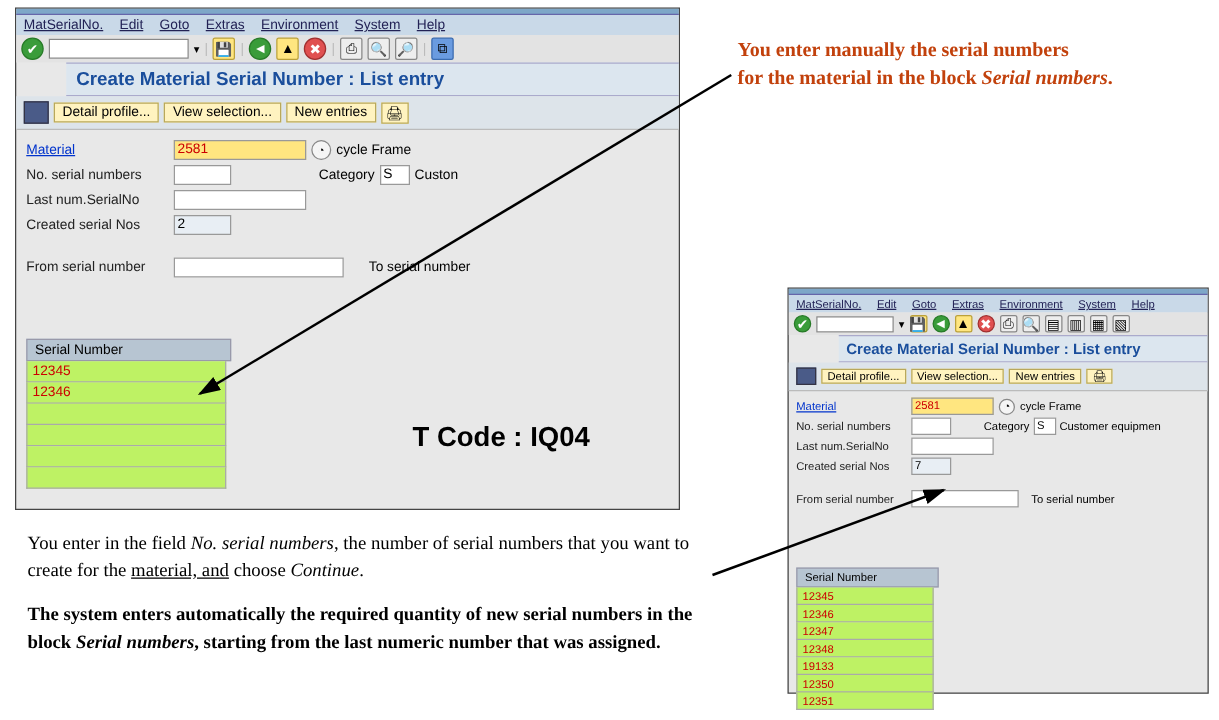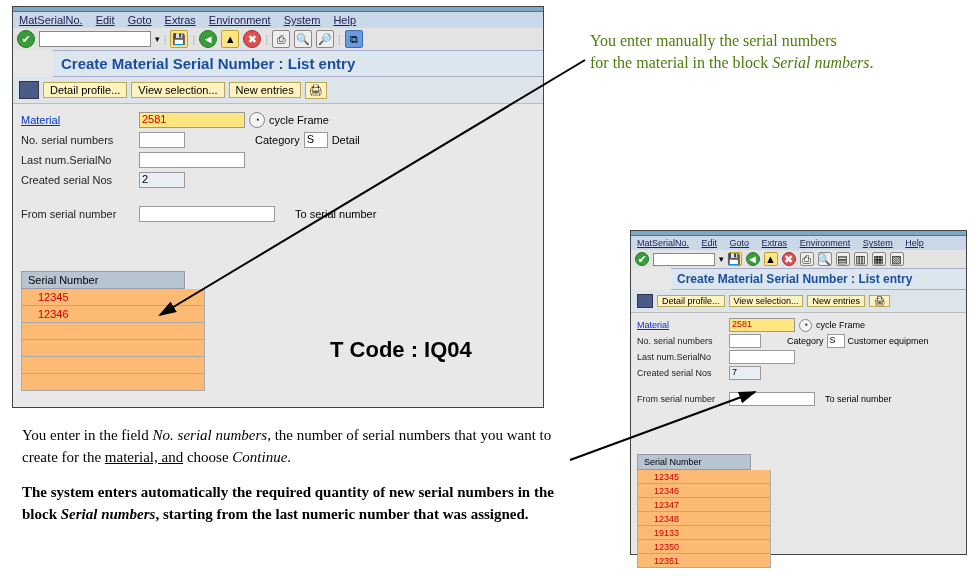--- a/index.html
+++ b/index.html
@@ -41,23 +41,23 @@
   .form-field  { height:14px; border:1px solid #999; background:#fff; padding:0 2px; font-size:11px;}
   .win2 .form-field{height:12px; font-size:9px;}
   .f-yellow    { background:#ffe680;}
   .mat-help    { width:14px; height:14px; border:1px solid #888; border-radius:50%;
                  font-size:9px; display:inline-flex; align-items:center; justify-content:center;
                  margin:0 4px; background:#f5f5f5;}
   .sn-panel    { margin-top:8px;}
   .sn-header   { background:#b7c5d2; border:1px solid #99a; padding:2px 6px; font-size:11px; width:150px;margin-top:47px;}
   .win2 .sn-header{width:100px; font-size:9px;}
   .sn-cell     { width:150px; height:16px; border:1px solid #aaa; border-top:none;
-                 background:#fdba74; font-size:11px; color:#c00; padding:0 16px; display:flex; align-items:center;}
+                 background:#bef264; font-size:11px; color:#c00; padding:0 4px; display:flex; align-items:center;}
   .win2 .sn-cell{width:100px; height:13px; font-size:9px;}
-  .annot       { position:absolute; font-family:"Times New Roman",serif; font-size:16px; color:#4d7c0f; line-height:1.35;}
+  .annot       { position:absolute; font-family:"Times New Roman",serif; font-size:16px; color:#c2410c; line-height:1.35;font-weight:bold;}
   .tcode       { position:absolute; font-weight:bold; font-size:22px; color:#000;}
   .body-text   { position:absolute; font-family:"Times New Roman",serif; font-size:15px; line-height:1.45; width:555px;}
   .ul          { text-decoration:underline;}
   svg.arrow    { position:absolute; overflow:visible; pointer-events:none;}
 </style>
 </head>
 <body>
 
 <div class="sap-window win1">
   <div class="win-top"></div>
@@ -101,21 +101,21 @@
       <span class="form-field f-yellow" style="width:100px;color:#c00;">2581</span>
       <span class="mat-help">◔</span>
       <span>cycle Frame</span>
     </div>
     <div class="form-row">
       <span class="form-lab">No. serial numbers</span>
       <span class="form-field" style="width:40px;"></span>
       <span style="width:70px;"></span>
       <span>Category</span>
       <span class="form-field" style="width:18px;margin:0 4px;">S</span>
-      <span>Detail</span>
+      <span>Custon</span>
     </div>
     <div class="form-row">
       <span class="form-lab">Last num.SerialNo</span>
       <span class="form-field" style="width:100px;"></span>
     </div>
     <div class="form-row">
       <span class="form-lab">Created serial Nos</span>
       <span class="form-field" style="width:40px;background:#e8eef4;">2</span>
     </div>
     <div class="form-row" style="margin-top:14px;">

